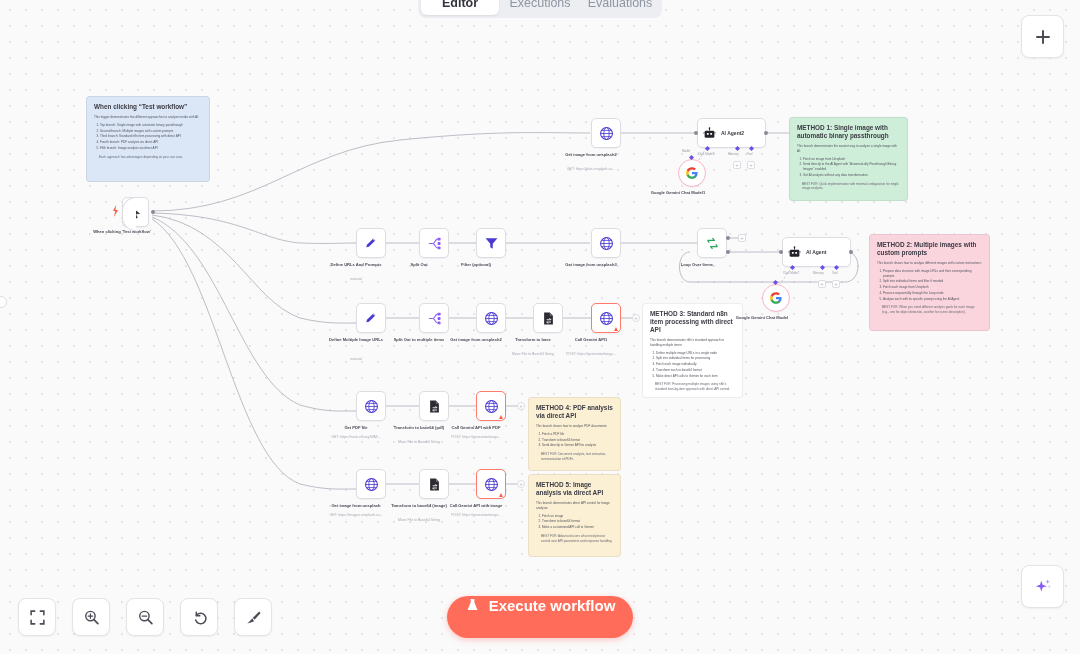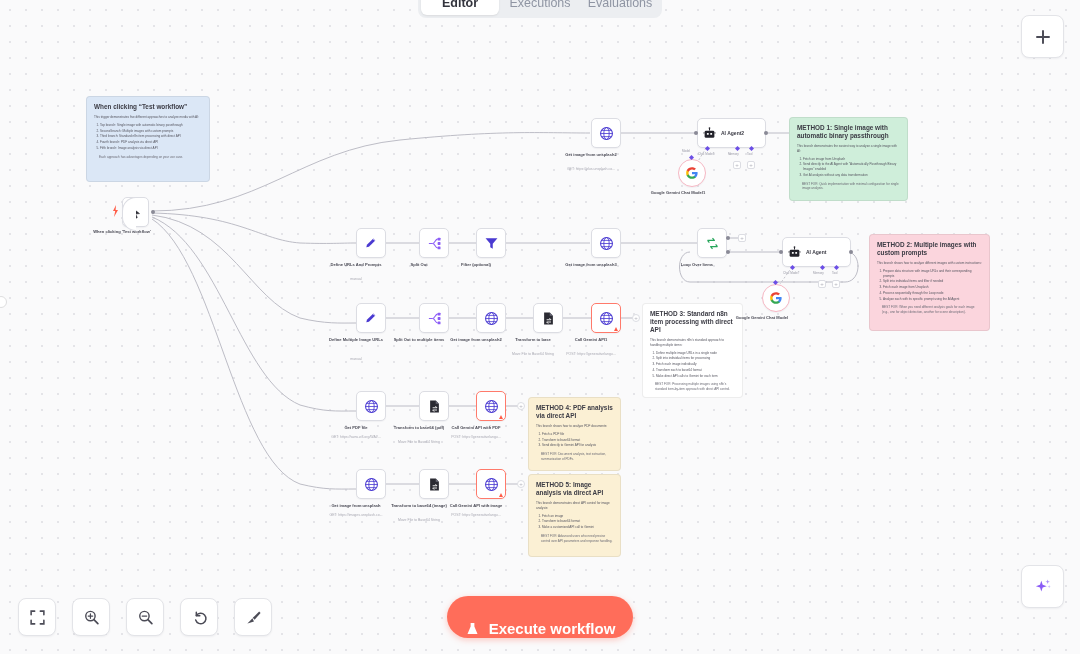--- a/index.html
+++ b/index.html
@@ -43,21 +43,21 @@
 
   
   #toolstrip { position:absolute; left:18px; top:598px; display:flex; gap:16px; z-index:35;}
   #toolstrip .sqbtn { position:relative; left:auto; top:auto; width:38px; height:38px; }
 
   
   #execute {
     position:absolute; left:447px; top:596px; width:186px; height:42px;
     background:#ff6d5a; border:none; border-radius:21px; color:#fff;
     font-size:15px; font-family:"Liberation Sans", sans-serif; font-weight:600;
-    display:flex; align-items:flex-end; justify-content:center; gap:9px;
+    display:flex; align-items:flex-start; justify-content:center; gap:9px;
     cursor:pointer; box-shadow:0 2px 6px rgba(255,109,90,.35); z-index:38;
   }
 
   
   #sidehandle {
     position:absolute; left:-5px; top:296px; width:12px; height:12px;
     border:1px solid #dededf; border-radius:50%; background:#fff; z-index:30;
   }
 
   

